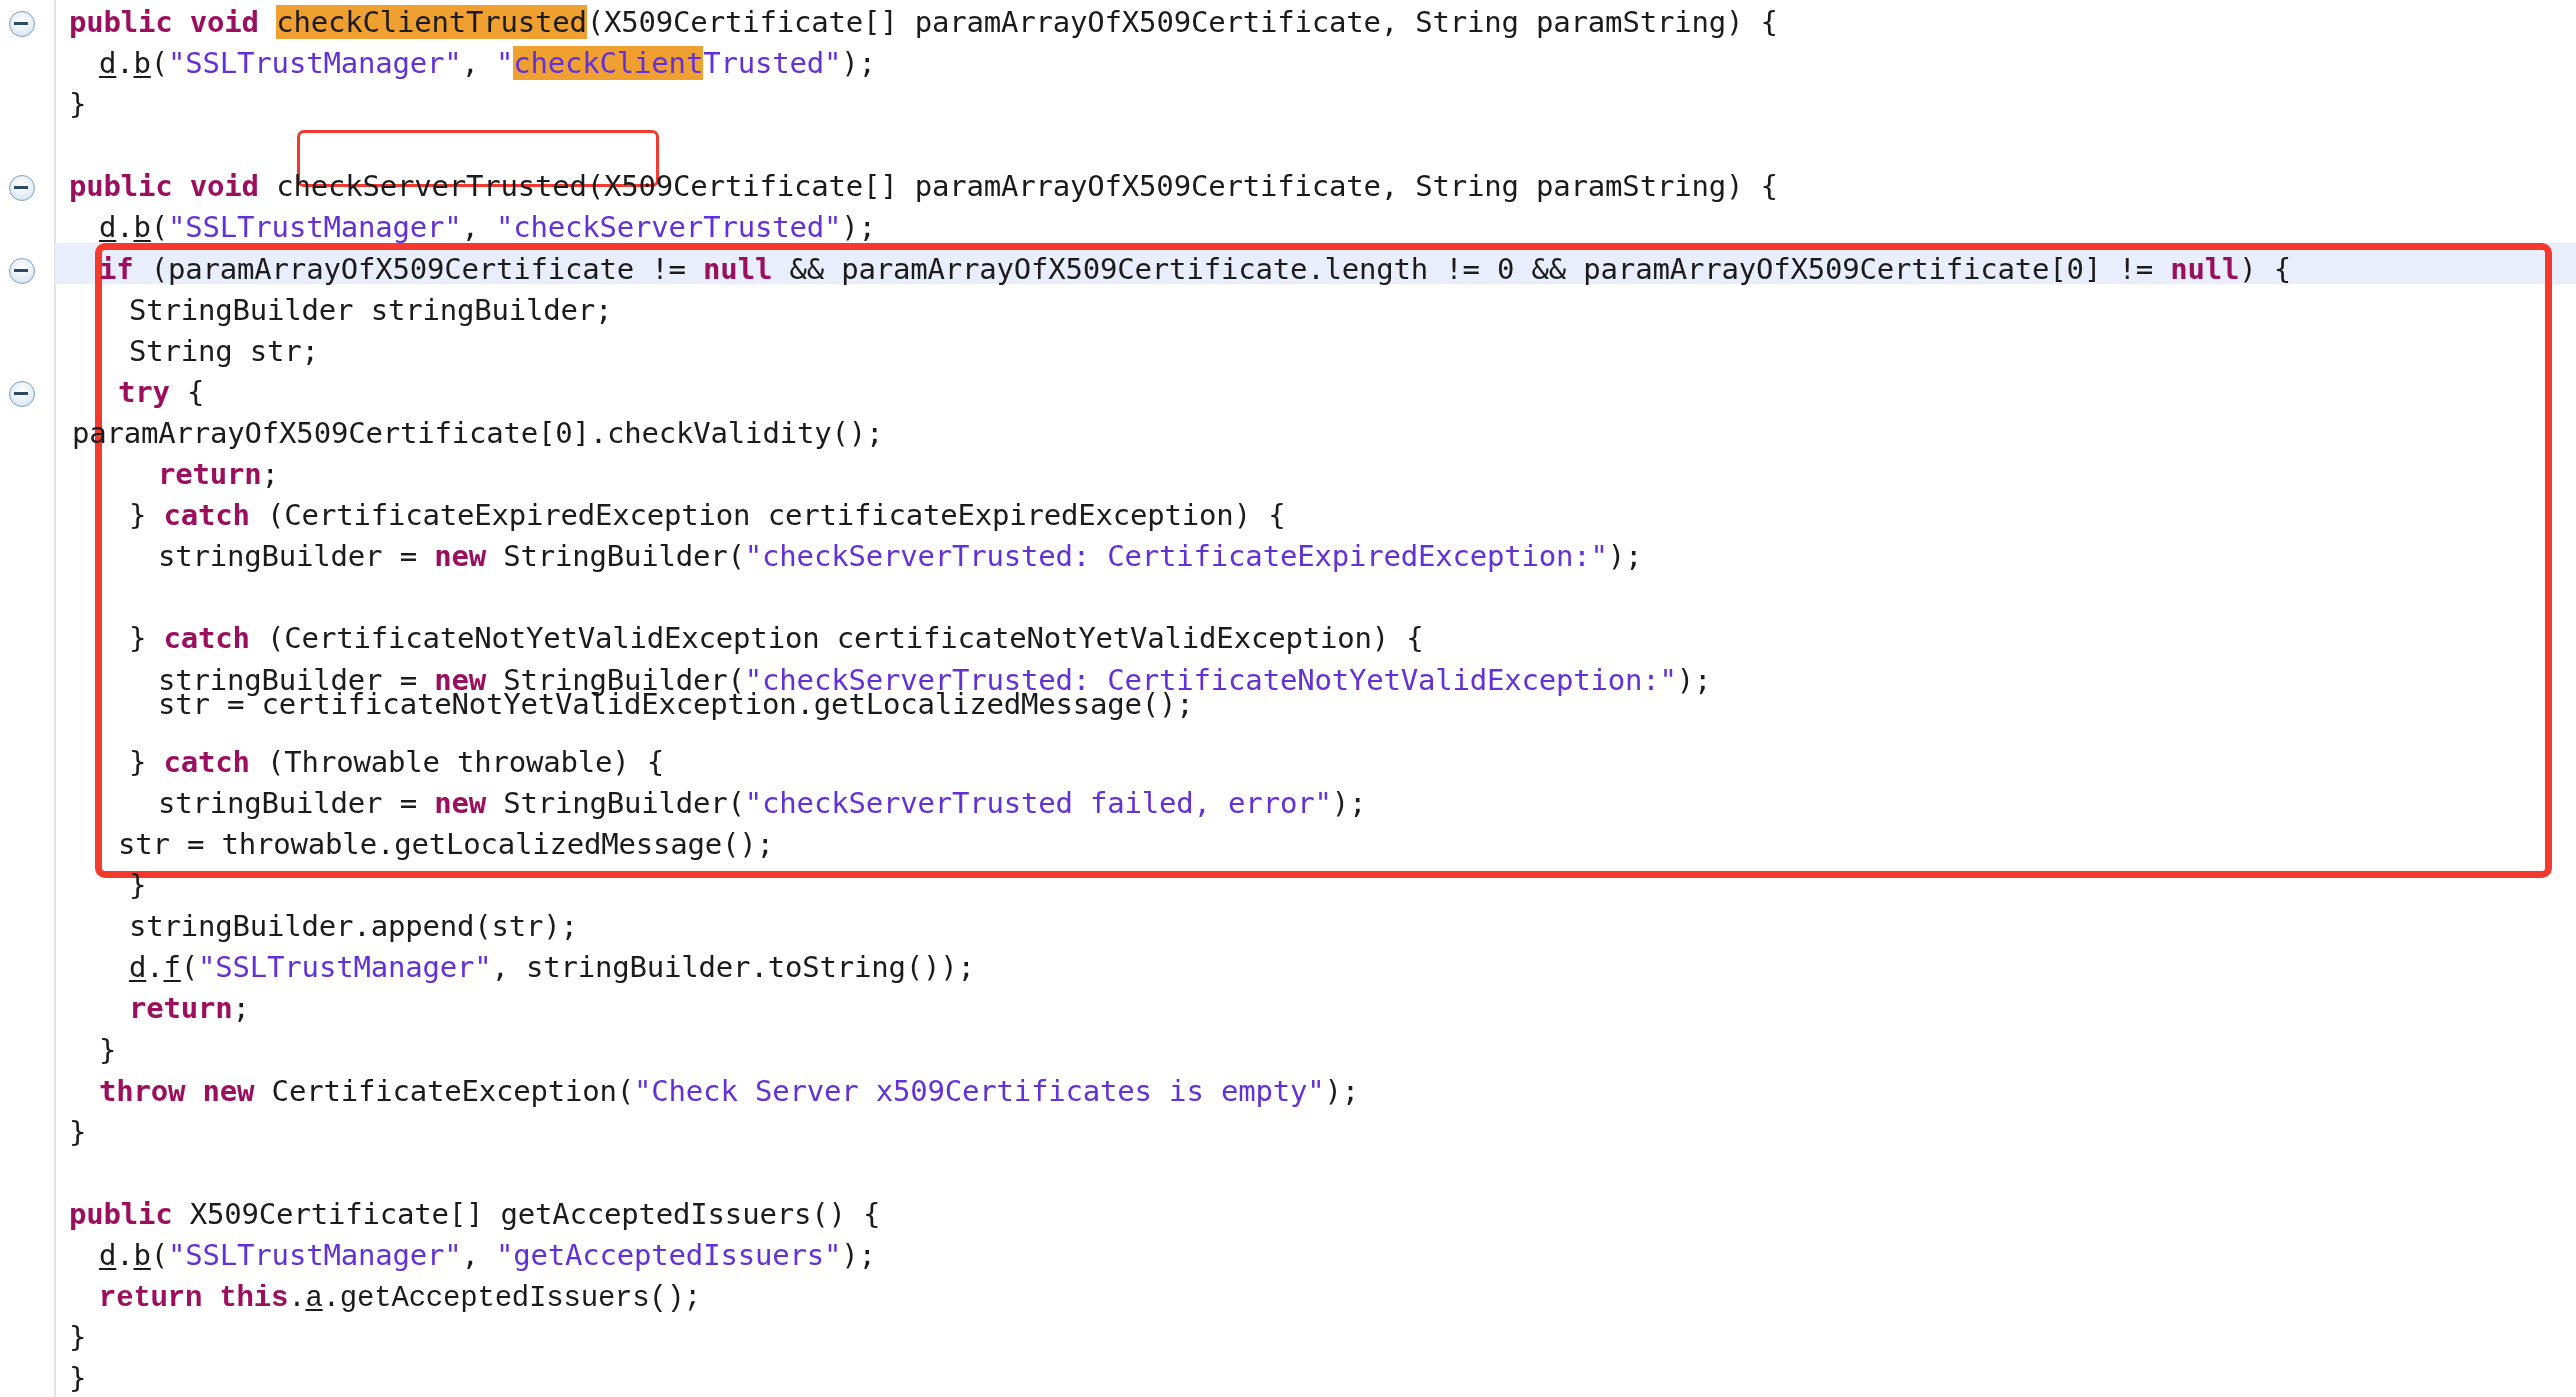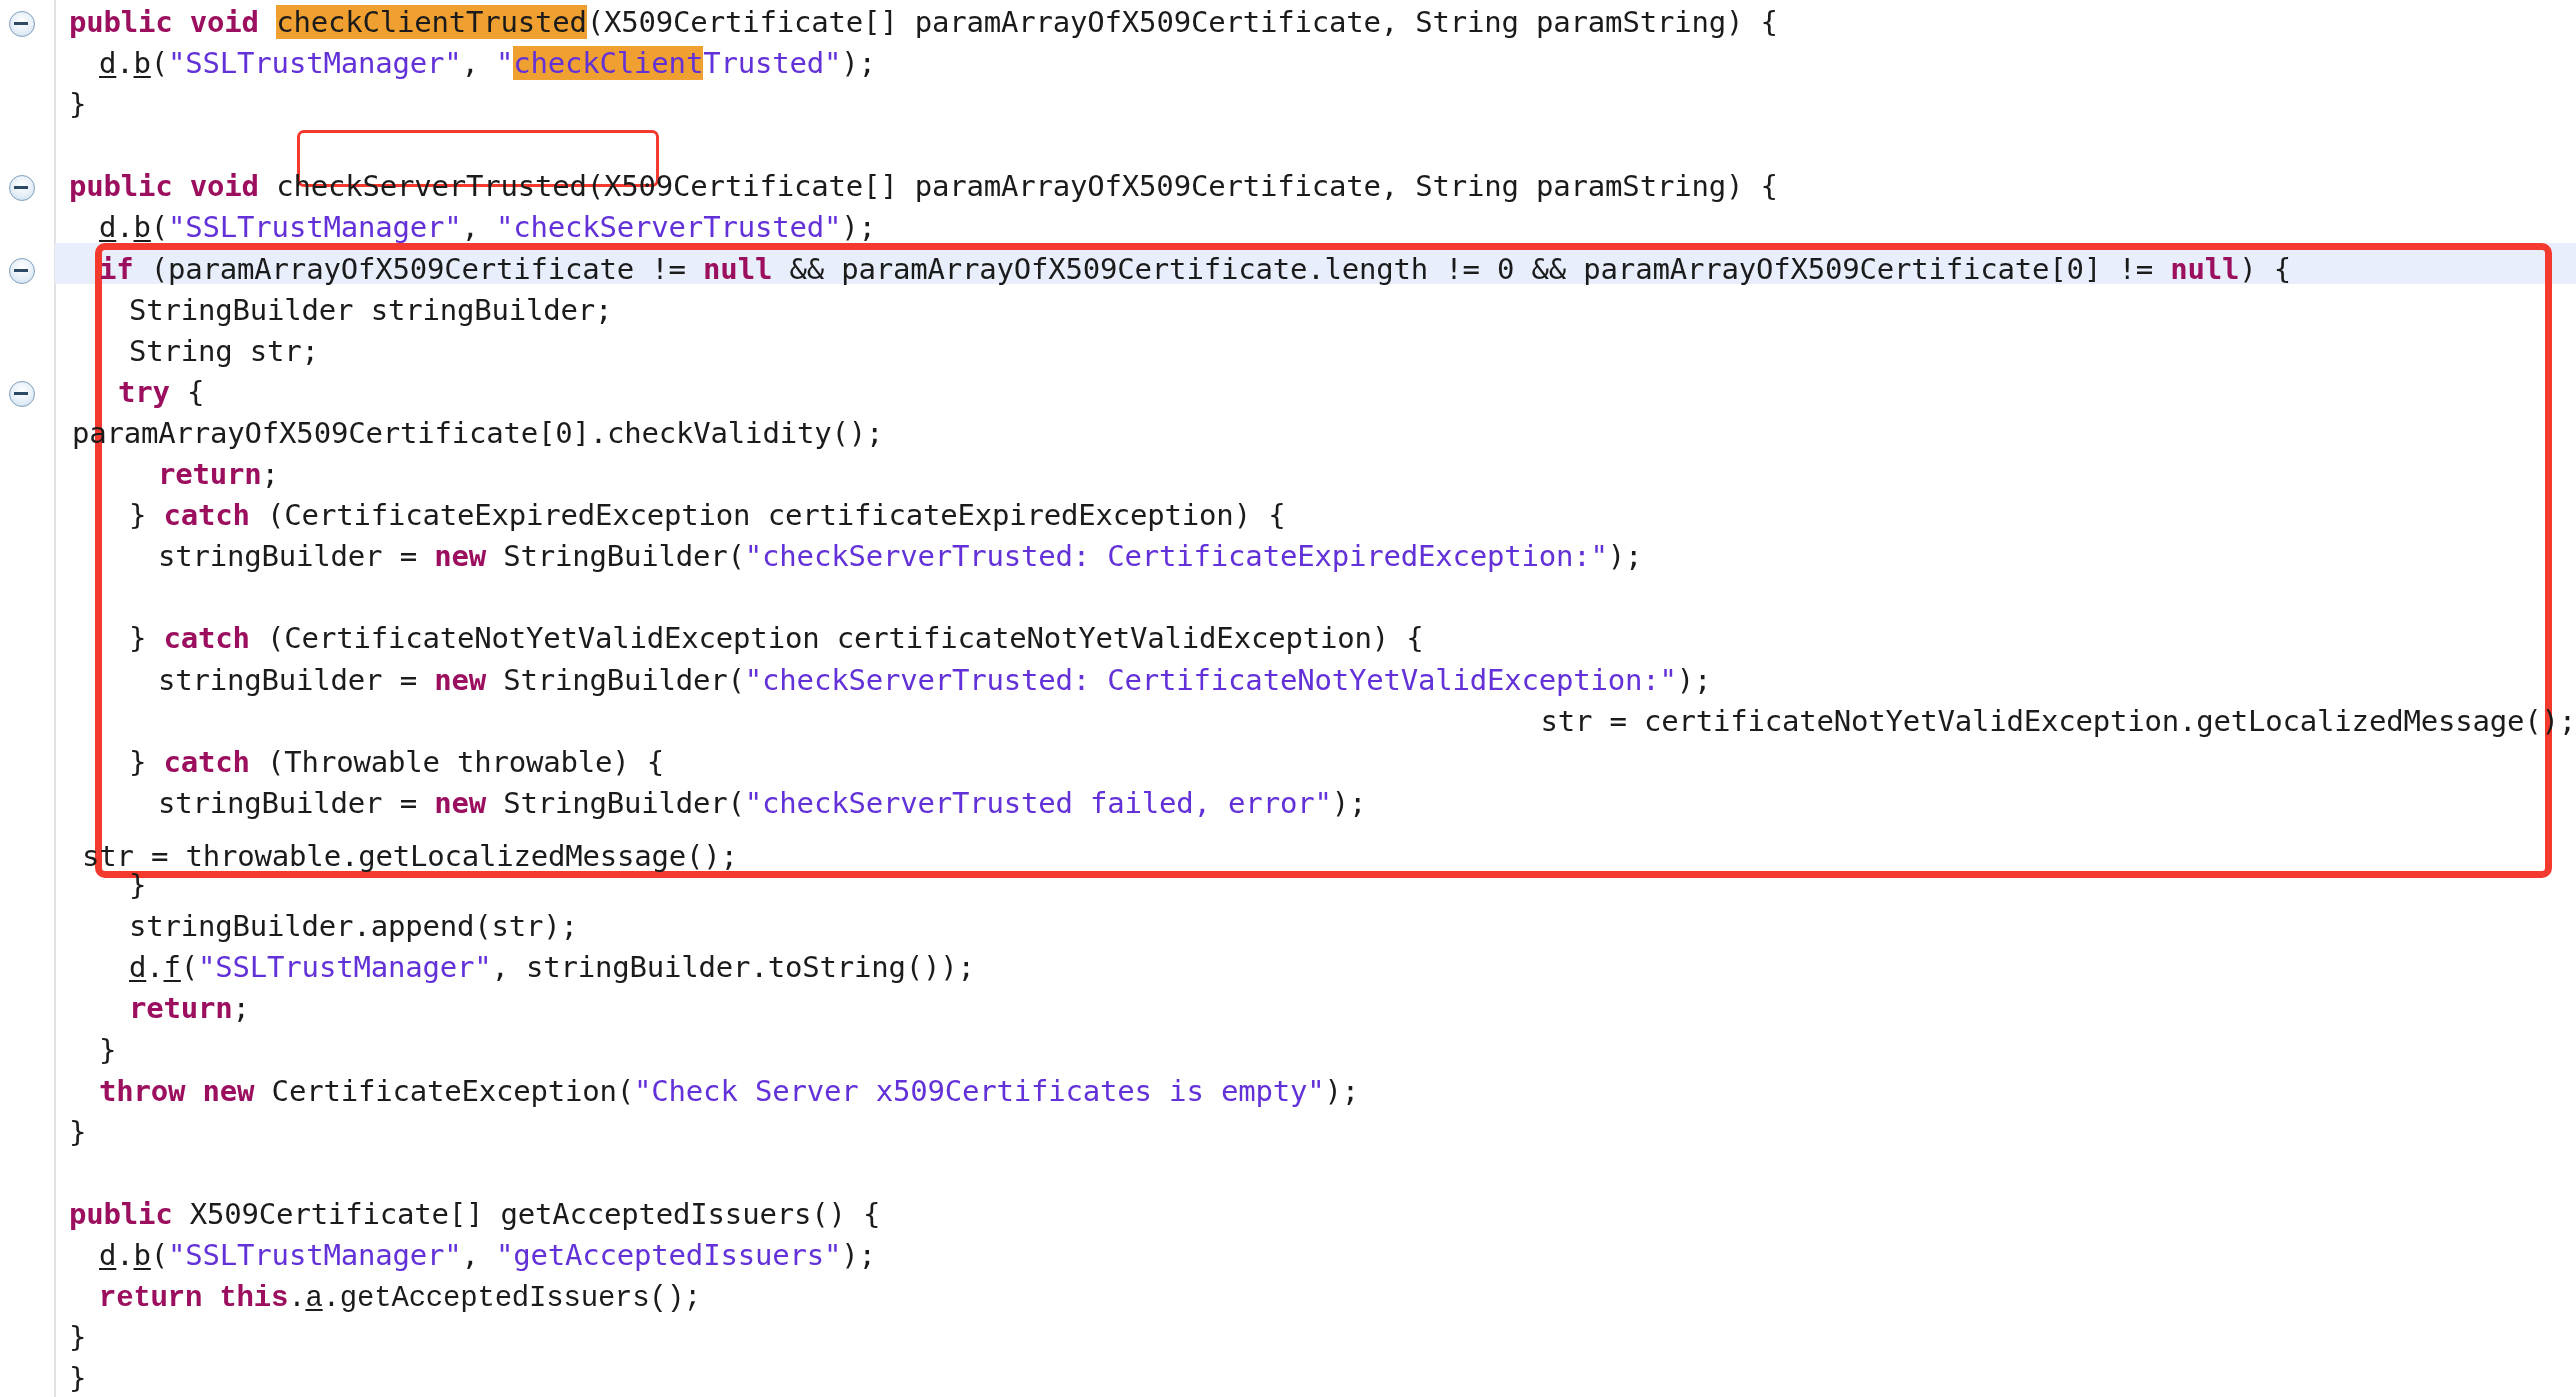--- a/index.html
+++ b/index.html
@@ -149,24 +149,24 @@
       <div class="line" style="top: 249px;"><span class="txt" style="padding-left: 99px;"><span class="kw">if</span> (paramArrayOfX509Certificate != <span class="kw">null</span> &amp;&amp; paramArrayOfX509Certificate.length != 0 &amp;&amp; paramArrayOfX509Certificate[0] != <span class="kw">null</span>) {</span></div>
       <div class="line" style="top: 290px;"><span class="txt" style="padding-left: 129px; text-align: center;">StringBuilder stringBuilder;</span></div>
       <div class="line" style="top: 331px;"><span class="txt" style="padding-left: 129px;">String str;</span></div>
       <div class="line" style="top: 372px;"><span class="txt" style="padding-left: 118px;"><span class="kw">try</span> {</span></div>
       <div class="line" style="top: 413px;"><span class="txt" style="padding-left: 72px;">paramArrayOfX509Certificate[0].checkValidity();</span></div>
       <div class="line" style="top: 454px;"><span class="txt" style="padding-left: 158px;"><span class="kw">return</span>;</span></div>
       <div class="line" style="top: 495px;"><span class="txt" style="padding-left: 129px;">} <span class="kw">catch</span> (CertificateExpiredException certificateExpiredException) {</span></div>
       <div class="line" style="top: 536px;"><span class="txt" style="padding-left: 158px;">stringBuilder = <span class="kw">new</span> StringBuilder(<span class="str">"checkServerTrusted: CertificateExpiredException:"</span>);</span></div>
       <div class="line" style="top: 618px;"><span class="txt" style="padding-left: 129px;">} <span class="kw">catch</span> (CertificateNotYetValidException certificateNotYetValidException) {</span></div>
       <div class="line" style="top: 660px;"><span class="txt" style="padding-left: 158px;">stringBuilder = <span class="kw">new</span> StringBuilder(<span class="str">"checkServerTrusted: CertificateNotYetValidException:"</span>);</span></div>
-      <div class="line" style="top: 701px; text-align: right;"><span class="txt" style="padding-left: 158px;">str = certificateNotYetValidException.getLocalizedMessage();</span></div>
+      <div class="line" style="top: 684px;"><span class="txt" style="padding-left: 158px;">str = certificateNotYetValidException.getLocalizedMessage();</span></div>
       <div class="line" style="top: 742px;"><span class="txt" style="padding-left: 129px;">} <span class="kw">catch</span> (Throwable throwable) {</span></div>
       <div class="line" style="top: 783px;"><span class="txt" style="padding-left: 158px;">stringBuilder = <span class="kw">new</span> StringBuilder(<span class="str">"checkServerTrusted failed, error"</span>);</span></div>
-      <div class="line" style="top: 824px;"><span class="txt" style="padding-left: 82px; margin-top: 12px;">str = throwable.getLocalizedMessage();</span></div>
+      <div class="line" style="top: 824px;"><span class="txt" style="padding-left: 118px;">str = throwable.getLocalizedMessage();</span></div>
       <div class="line" style="top: 865px;"><span class="txt" style="padding-left: 129px;">}</span></div>
       <div class="line" style="top: 906px;"><span class="txt" style="padding-left: 129px;">stringBuilder.append(str);</span></div>
       <div class="line" style="top: 947px;"><span class="txt" style="padding-left: 129px;"><span class="und">d</span>.<span class="und">f</span>(<span class="str">"SSLTrustManager"</span>, stringBuilder.toString());</span></div>
       <div class="line" style="top: 988px;"><span class="txt" style="padding-left: 129px;"><span class="kw">return</span>;</span></div>
       <div class="line" style="top: 1030px;"><span class="txt" style="padding-left: 99px;">}</span></div>
       <div class="line" style="top: 1071px;"><span class="txt" style="padding-left: 99px;"><span class="kw">throw</span> <span class="kw">new</span> CertificateException(<span class="str">"Check Server x509Certificates is empty"</span>);</span></div>
       <div class="line" style="top: 1112px;"><span class="txt" style="padding-left: 69px;">}</span></div>
       <div class="line" style="top: 1153px;"><span class="txt" style="padding-left: 69px;"></span></div>
       <div class="line" style="top: 1194px;"><span class="txt" style="padding-left: 69px;"><span class="kw">public</span> X509Certificate[] getAcceptedIssuers() {</span></div>
       <div class="line" style="top: 1235px;"><span class="txt" style="padding-left: 99px;"><span class="und">d</span>.<span class="und">b</span>(<span class="str">"SSLTrustManager"</span>, <span class="str">"getAcceptedIssuers"</span>);</span></div>

